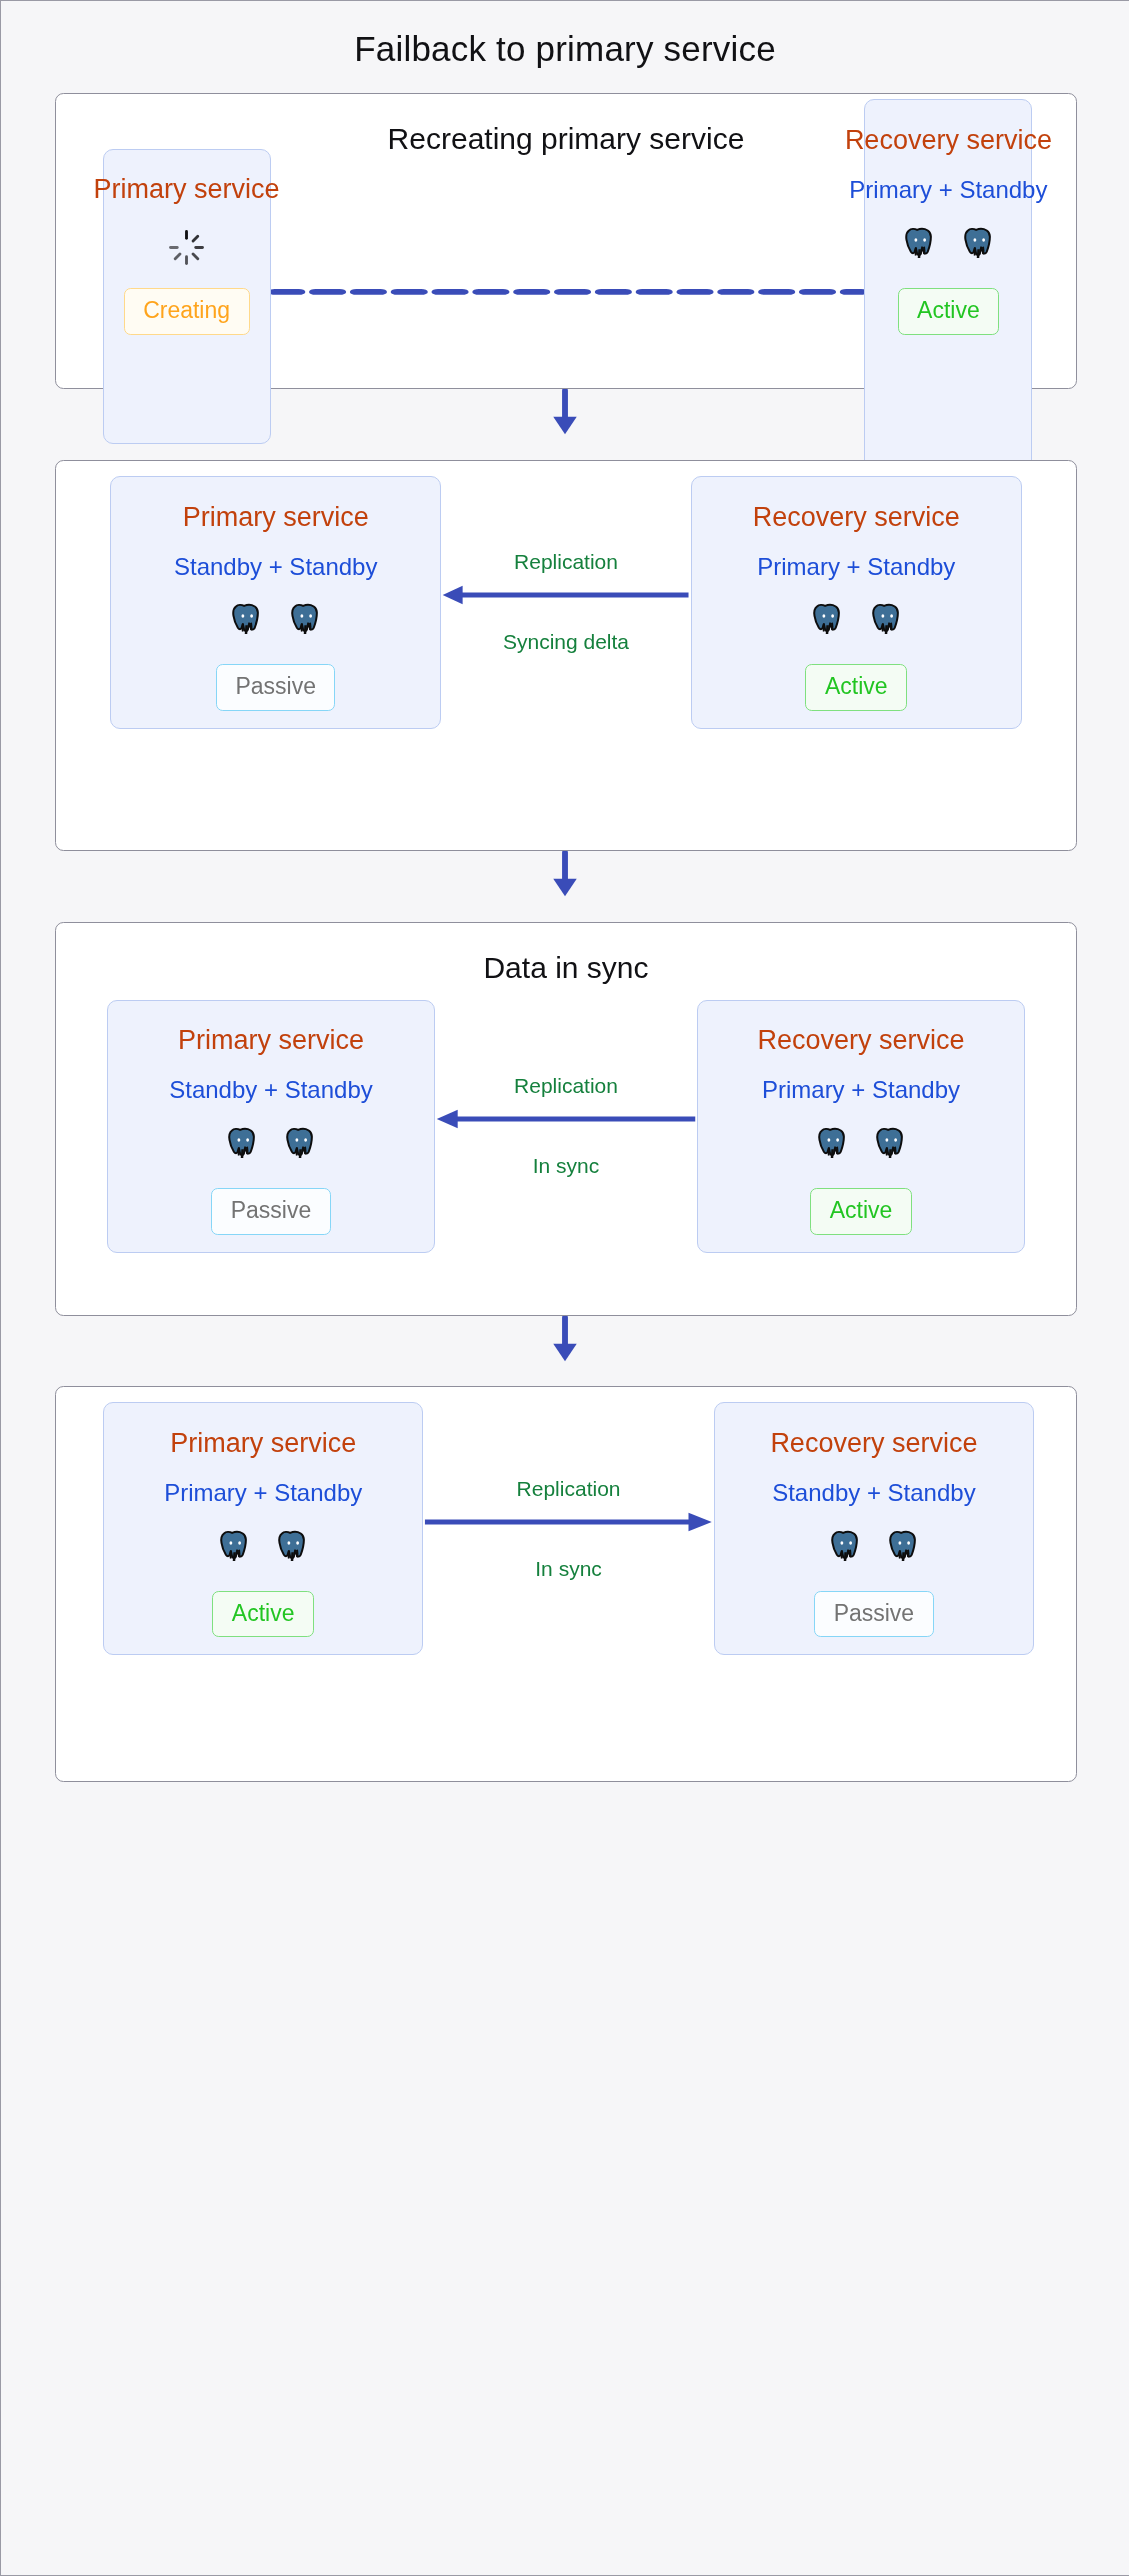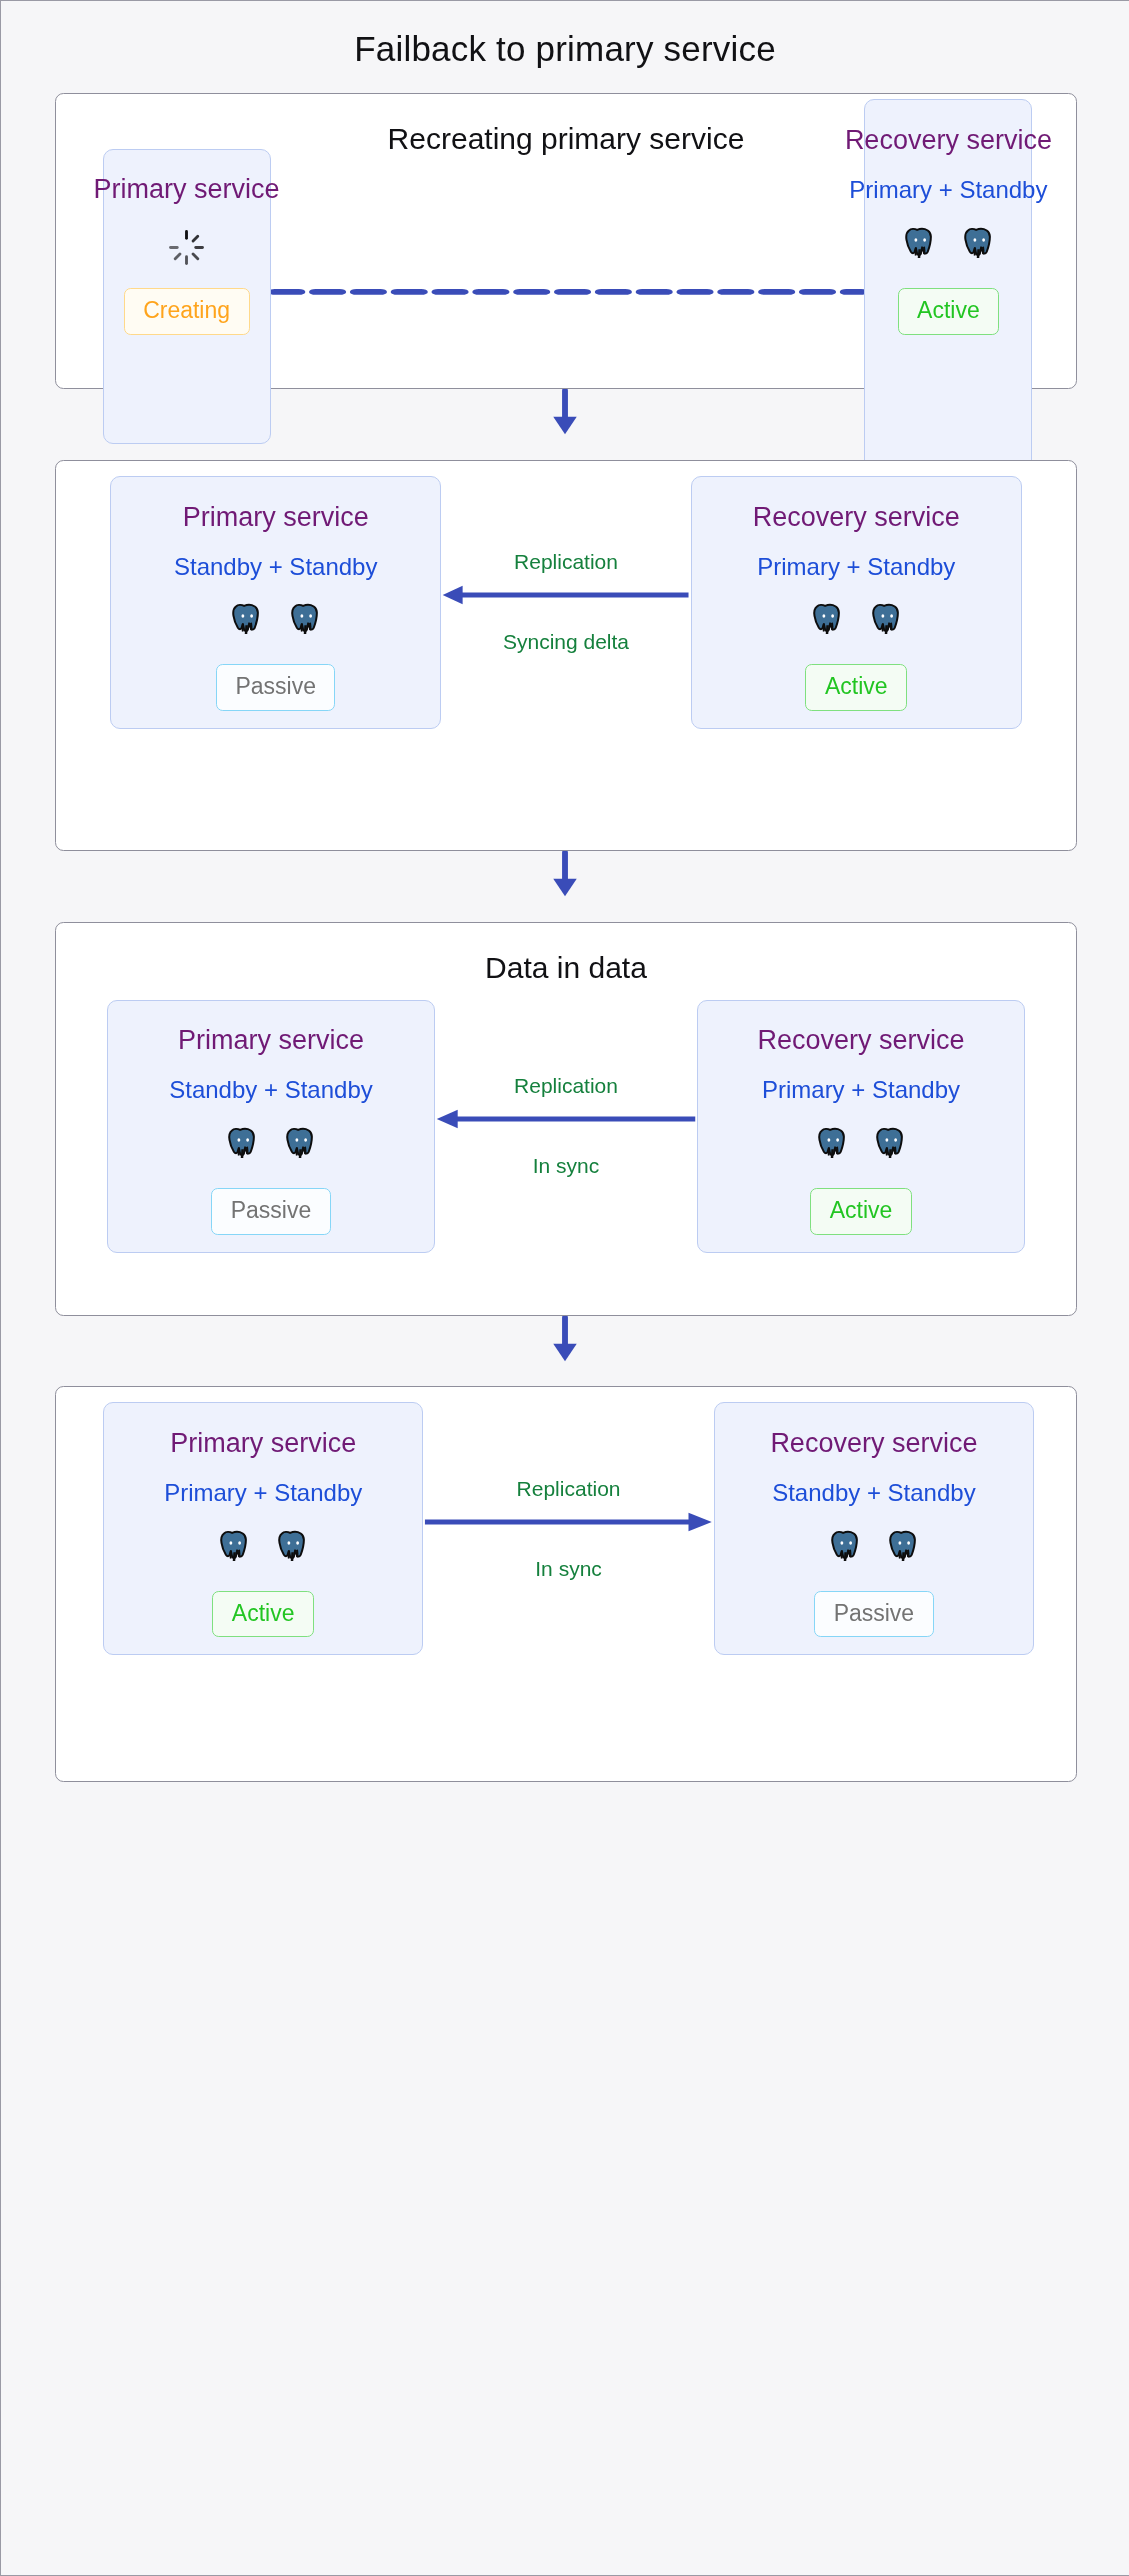--- a/index.html
+++ b/index.html
@@ -62,21 +62,21 @@
     border-radius: 10px;
     display: flex;
     flex-direction: column;
     align-items: center;
     padding: 23.6px 15px 25px;
   }
 
   .service-name {
     font-size: 27px;
     font-weight: 400;
-    color: #701a75;
+    color: #c2410c;
     line-height: 1.25;
     white-space: nowrap;
   }
 
   .service-roles {
     font-size: 24px;
     font-weight: 400;
     color: #1d4ed8;
     margin-top: 18.5px;
     white-space: nowrap;
@@ -316,21 +316,21 @@
   </section>
 
   <div class="step-arrow gap-arrow">
     <svg width="34" height="47" viewBox="0 0 40 56" aria-hidden="true">
       <line x1="20" y1="2" x2="20" y2="36" stroke="#3a4cb8" stroke-width="7" stroke-linecap="round"></line>
       <path d="M6 33 L34 33 L20 54 Z" fill="#3a4cb8"></path>
     </svg>
   </div>
 
   <section class="panel" id="panel-3">
-    <div class="panel-title">Data in data</div>
+    <div class="panel-title">Data in sync</div>
     <div class="panel-body" style="padding:0 51px; height:253px; margin-top:15px;">
 
       <div class="service" style="width:328px;">
         <div class="service-name">Primary service</div>
         <div class="service-roles">Standby + Standby</div>
         <div class="nodes">
           <span class="pg-icon">
             <svg width="40" height="40" viewBox="0 0 64 64" aria-hidden="true">
               <g stroke="#0d0d0d" stroke-width="3.2" fill="#3e6f96" stroke-linejoin="round">
                 <path d="M46 12c-5-3-12-3-17-1-4-2-10-2-13 1-4 3-5 9-4 15 1 7 4 14 7 19 2 3 5 3 6 0l2-6 2 9c1 3 5 3 6 0l2-10 3 8c1 3 5 2 6-1 3-8 5-16 5-24 0-4-2-8-5-10z"></path>

